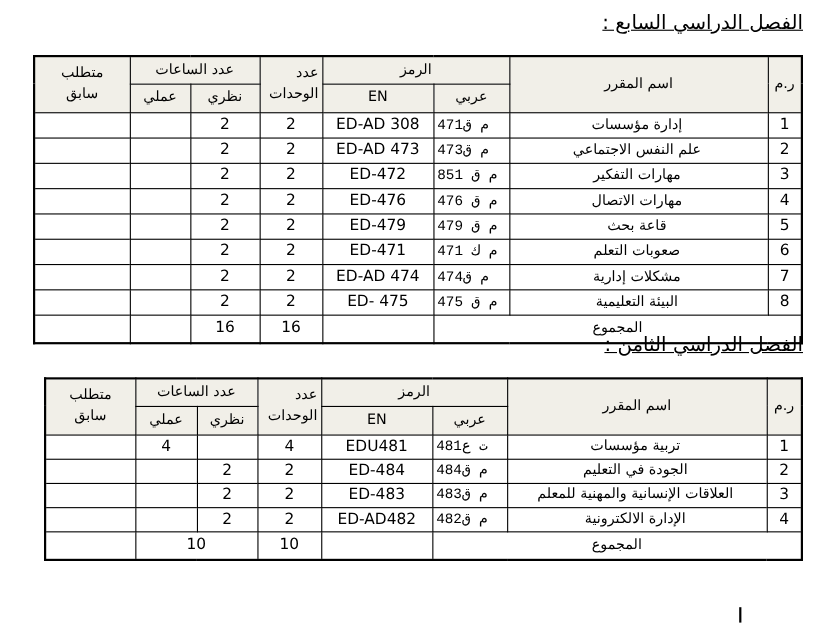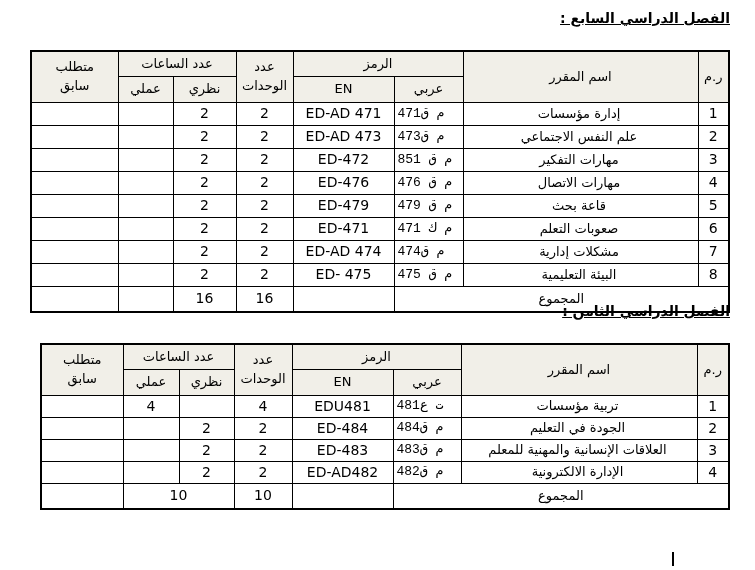--- a/index.html
+++ b/index.html
@@ -1,21 +1,21 @@
 <!DOCTYPE html>
 <html lang="ar"><head>
 <meta charset="utf-8">
 <style>
   html,body{margin:0;padding:0;}
   body{
     width:755px;height:570px;position:relative;background:#ffffff;
     font-family:"DejaVu Sans", sans-serif;color:#000;overflow:hidden;
   }
   .doc-title{
-    position:absolute;direction:rtl;font-weight:bold;font-size:14px;
+    position:absolute;direction:rtl;font-weight:normal;font-size:18px;
     text-decoration:underline;white-space:nowrap;
   }
   #title7{top:10px;right:25px;}
   #title8{top:303px;right:25px;}
   table.sched{
     position:absolute;border-collapse:collapse;table-layout:fixed;
     direction:rtl;border:2px solid #000;
   }
   #table7{left:30px;top:50px;width:698px;}
   #table8{left:40px;top:343px;width:688px;}
@@ -27,21 +27,21 @@
   .sched tr.hdr td{background:#f1efe8;}
   .sched tr.hdr{height:25px;}
   .sched tr.hdr2{height:26px;}
   #table7 tr.data{height:23px;}
   #table8 tr.data{height:22px;}
   .sched tr.total{height:26px;}
   td.name{text-align:center;padding-right:6px;}
   td.ar{text-align:left;direction:rtl;padding-right:4px;font-family:Liberation Mono, monospace;}
   td.en{direction:ltr;font-size:14px;}
   td.num{font-size:14px;}
-  td.wrap{white-space:normal;line-height:1.45;}
+  td.wrap{white-space:normal;line-height:1.45;text-align:right;}
   .narrow{display:inline-block;width:58px;white-space:normal;line-height:1.45;}
   #caret{
     position:absolute;left:672px;top:552px;width:2px;height:14px;
     background:#000;
   }
 </style>
 </head>
 <body>
 
 <div id="title7" class="doc-title">الفصل الدراسي السابع :</div>
@@ -69,21 +69,21 @@
   <tr class="hdr hdr2">
     <td>عربي</td>
     <td>EN</td>
     <td>نظري</td>
     <td>عملي</td>
   </tr>
   <tr class="data">
     <td class="num">1</td>
     <td class="name">إدارة مؤسسات</td>
     <td class="ar">م ق471</td>
-    <td class="en">ED-AD 471</td>
+    <td class="en">ED-AD 308</td>
     <td class="num">2</td>
     <td class="num">2</td>
     <td class="num"></td>
     <td></td>
   </tr>
   <tr class="data">
     <td class="num">2</td>
     <td class="name">علم النفس الاجتماعي</td>
     <td class="ar">م ق473</td>
     <td class="en">ED-AD 473</td>

